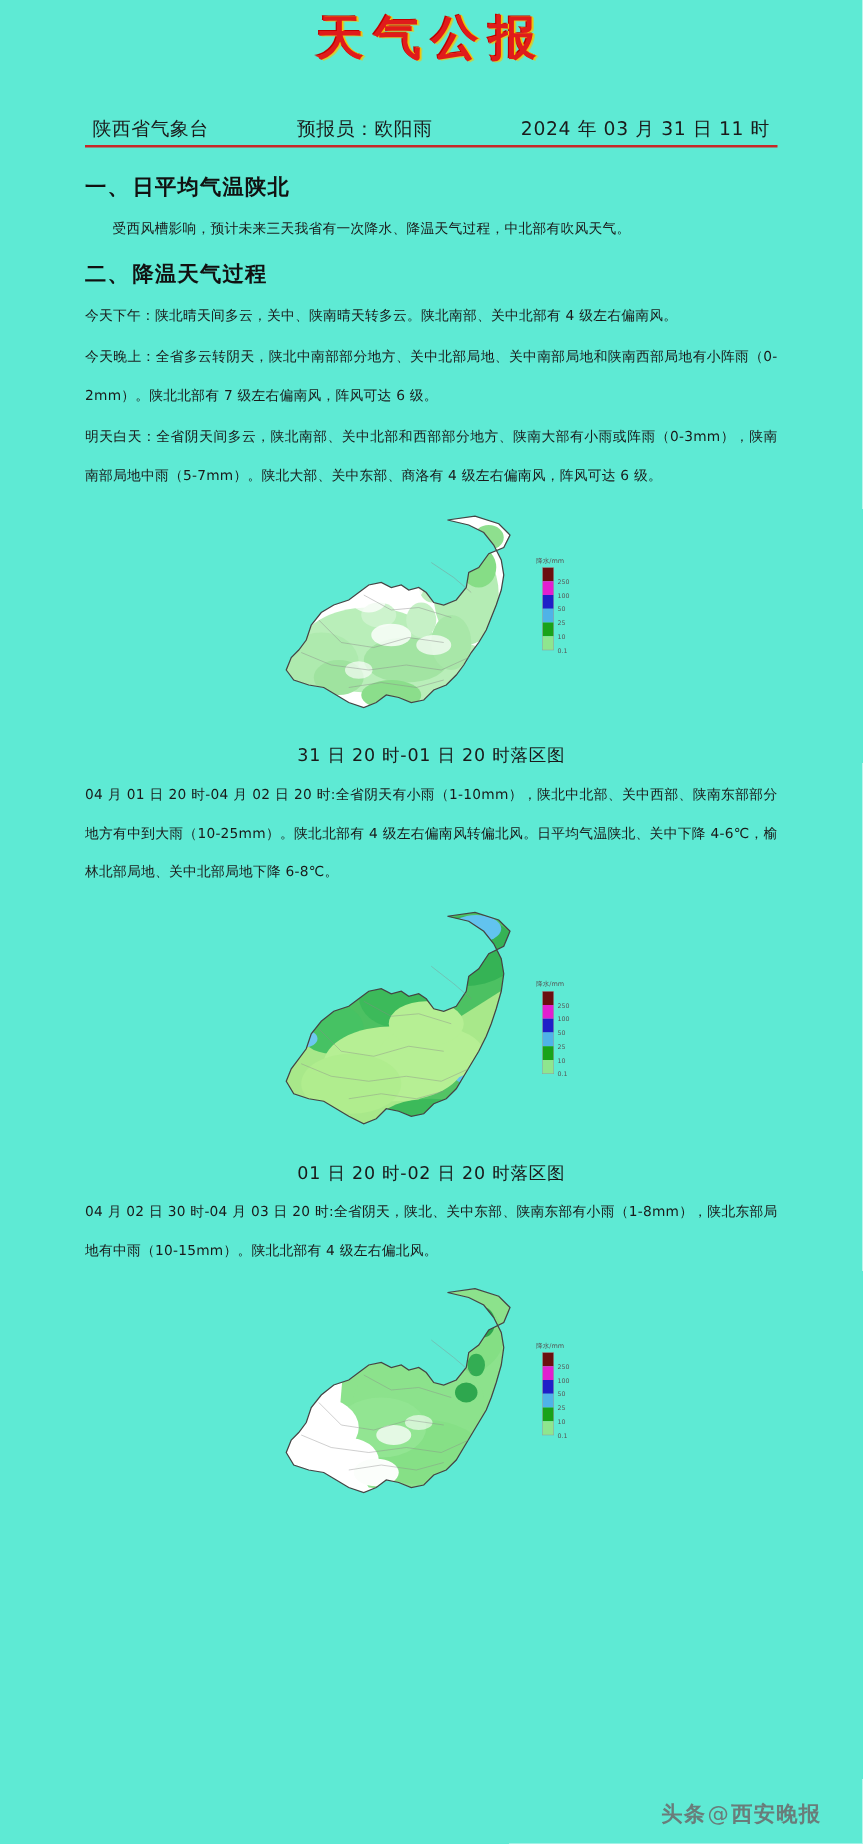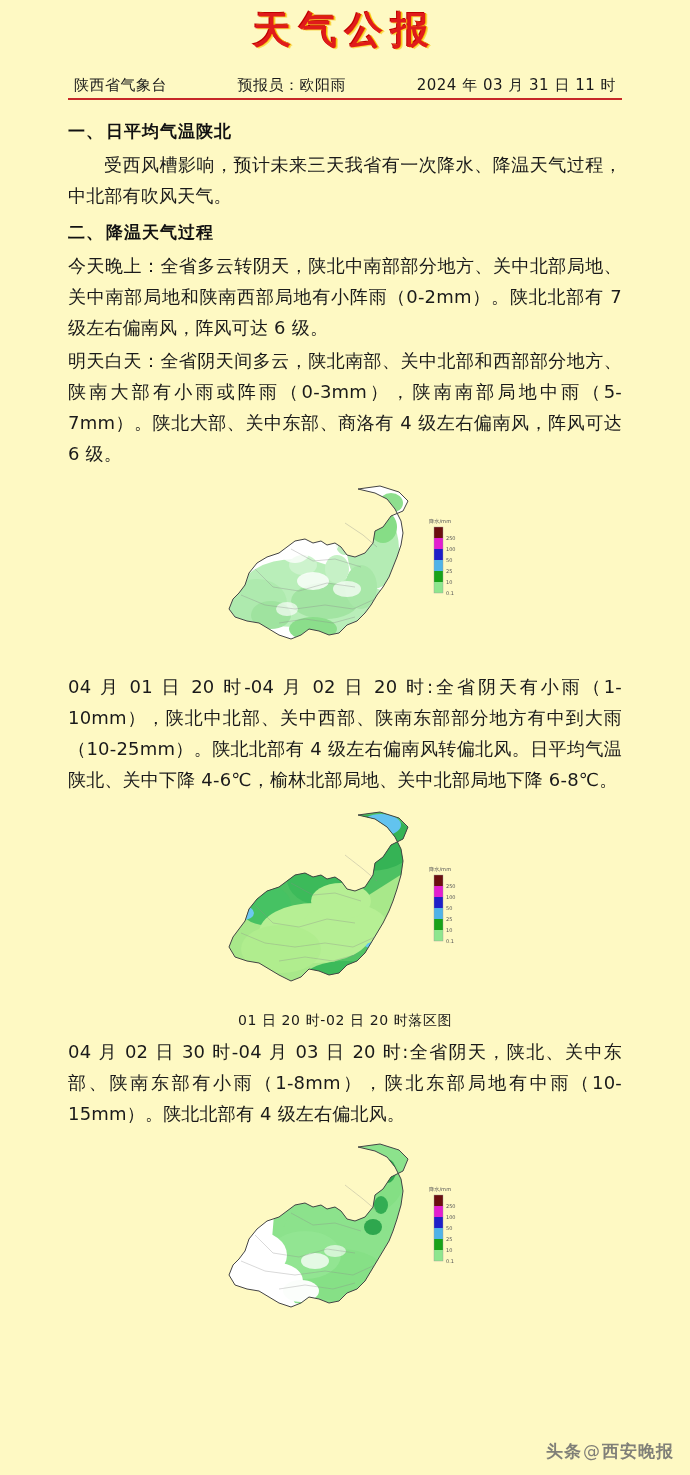--- a/index.html
+++ b/index.html
@@ -13,21 +13,21 @@
     position: relative;
     font-family: "DejaVu Sans", "Liberation Sans", sans-serif;
     color: #1a1a1a;
     overflow: hidden;
   }
 
   .page {
     position: relative;
     width: 690px;
     height: 1475px;
-    background: #fef9c3;
+    background: #5eead4;
     box-sizing: border-box;
   }
 
   
   .doc-title {
     text-align: center;
     font-size: 38px;
     font-weight: bold;
     letter-spacing: 8px;
     color: #e01b1b;
@@ -35,21 +35,21 @@
     line-height: 1.1;
     text-shadow:
       1px 0 0 #f7c200,
       2px 1px 0 rgba(247,194,0,0.55),
       -1px -1px 0 #c00000;
     font-family: "DejaVu Sans", "Liberation Sans", sans-serif;
   }
 
   
   .byline-wrap {
-    margin: 24px 68px 0 68px;
+    margin: 42px 68px 0 68px;
     border-bottom: 2px solid #c62828;
     padding-bottom: 3px;
   }
   .byline {
     display: flex;
     justify-content: space-between;
     align-items: baseline;
     font-size: 15px;
     letter-spacing: 0.5px;
     color: #1a1a1a;
@@ -64,21 +64,21 @@
   }
   .sec-heading {
     font-size: 17px;
     font-weight: bold;
     letter-spacing: 1px;
     margin: 10px 0 6px 0;
     color: #111;
   }
   .sec-heading .num { margin-right: 2px; }
   .para {
-    font-size: 18px;
+    font-size: 11px;
     line-height: 31px;
     text-align: justify;
     text-justify: inter-ideograph;
     margin: 0 0 2px 0;
     letter-spacing: 0.2px;
     color: #1a1a1a;
   }
   .para.indent { text-indent: 2em; }
 
   
@@ -94,21 +94,21 @@
     font-size: 14px;
     letter-spacing: 0.6px;
     color: #1a1a1a;
     margin-top: 4px;
     text-align: center;
   }
 
   
   .watermark {
     position: absolute;
-    right: 16px;
+    right: 33px;
     bottom: 12px;
     font-size: 17px;
     font-weight: bold;
     color: #6b6b6b;
     letter-spacing: 1px;
     opacity: 0.85;
     white-space: nowrap;
   }
   .watermark .at { font-weight: normal; margin: 0 1px; }
 </style>
@@ -130,20 +130,21 @@
   <div class="content">
 
     <div class="sec-heading">
       <span class="num">一、</span><span>日平均气温陕北</span>
     </div>
     <p class="para indent">受西风槽影响，预计未来三天我省有一次降水、降温天气过程，中北部有吹风天气。</p>
 
     <div class="sec-heading">
       <span class="num">二、</span><span>降温天气过程</span>
     </div>
+    <p class="para">今天下午：陕北晴天间多云，关中、陕南晴天转多云。陕北南部、关中北部有 4 级左右偏南风。</p>
     <p class="para">今天晚上：全省多云转阴天，陕北中南部部分地方、关中北部局地、关中南部局地和陕南西部局地有小阵雨（0-2mm）。陕北北部有 7 级左右偏南风，阵风可达 6 级。</p>
     <p class="para">明天白天：全省阴天间多云，陕北南部、关中北部和西部部分地方、陕南大部有小雨或阵雨（0-3mm），陕南南部局地中雨（5-7mm）。陕北大部、关中东部、商洛有 4 级左右偏南风，阵风可达 6 级。</p>
 
     <div class="figure">
       <div class="map-box">
         <svg width="300" height="178" viewBox="0 0 300 178">
           <defs>
             <clipPath id="clipA">
               <path d="M163 6 L185 3 L204 9 L213 18 L208 28 L196 33 L188 44 L180 48 L178 60
                        L170 70 L160 74 L152 72 L146 64 L140 60 L132 62 L126 58 L118 60
@@ -208,20 +209,21 @@
             <rect x="239" y="44" width="9" height="66" fill="none" stroke="#999" stroke-width="0.4"></rect>
             <text x="251" y="57" font-size="5" fill="#555" font-family="'DejaVu Sans',sans-serif">250</text>
             <text x="251" y="68" font-size="5" fill="#555" font-family="'DejaVu Sans',sans-serif">100</text>
             <text x="251" y="79" font-size="5" fill="#555" font-family="'DejaVu Sans',sans-serif">50</text>
             <text x="251" y="90" font-size="5" fill="#555" font-family="'DejaVu Sans',sans-serif">25</text>
             <text x="251" y="101" font-size="5" fill="#555" font-family="'DejaVu Sans',sans-serif">10</text>
             <text x="251" y="112" font-size="5" fill="#555" font-family="'DejaVu Sans',sans-serif">0.1</text>
           </g>
         </svg>
       </div>
+      <div class="fig-caption">31 日 20 时-01 日 20 时落区图</div>
     </div>
 
     <p class="para">04 月 01 日 20 时-04 月 02 日 20 时:全省阴天有小雨（1-10mm），陕北中北部、关中西部、陕南东部部分地方有中到大雨（10-25mm）。陕北北部有 4 级左右偏南风转偏北风。日平均气温陕北、关中下降 4-6℃，榆林北部局地、关中北部局地下降 6-8℃。</p>
 
     <div class="figure">
       <div class="map-box">
         <svg width="300" height="195" viewBox="0 0 300 195">
           <defs>
             <clipPath id="clipB">
               <path d="M163 6 L185 3 L204 9 L213 18 L208 30 L196 36 L188 48 L180 54 L178 66

